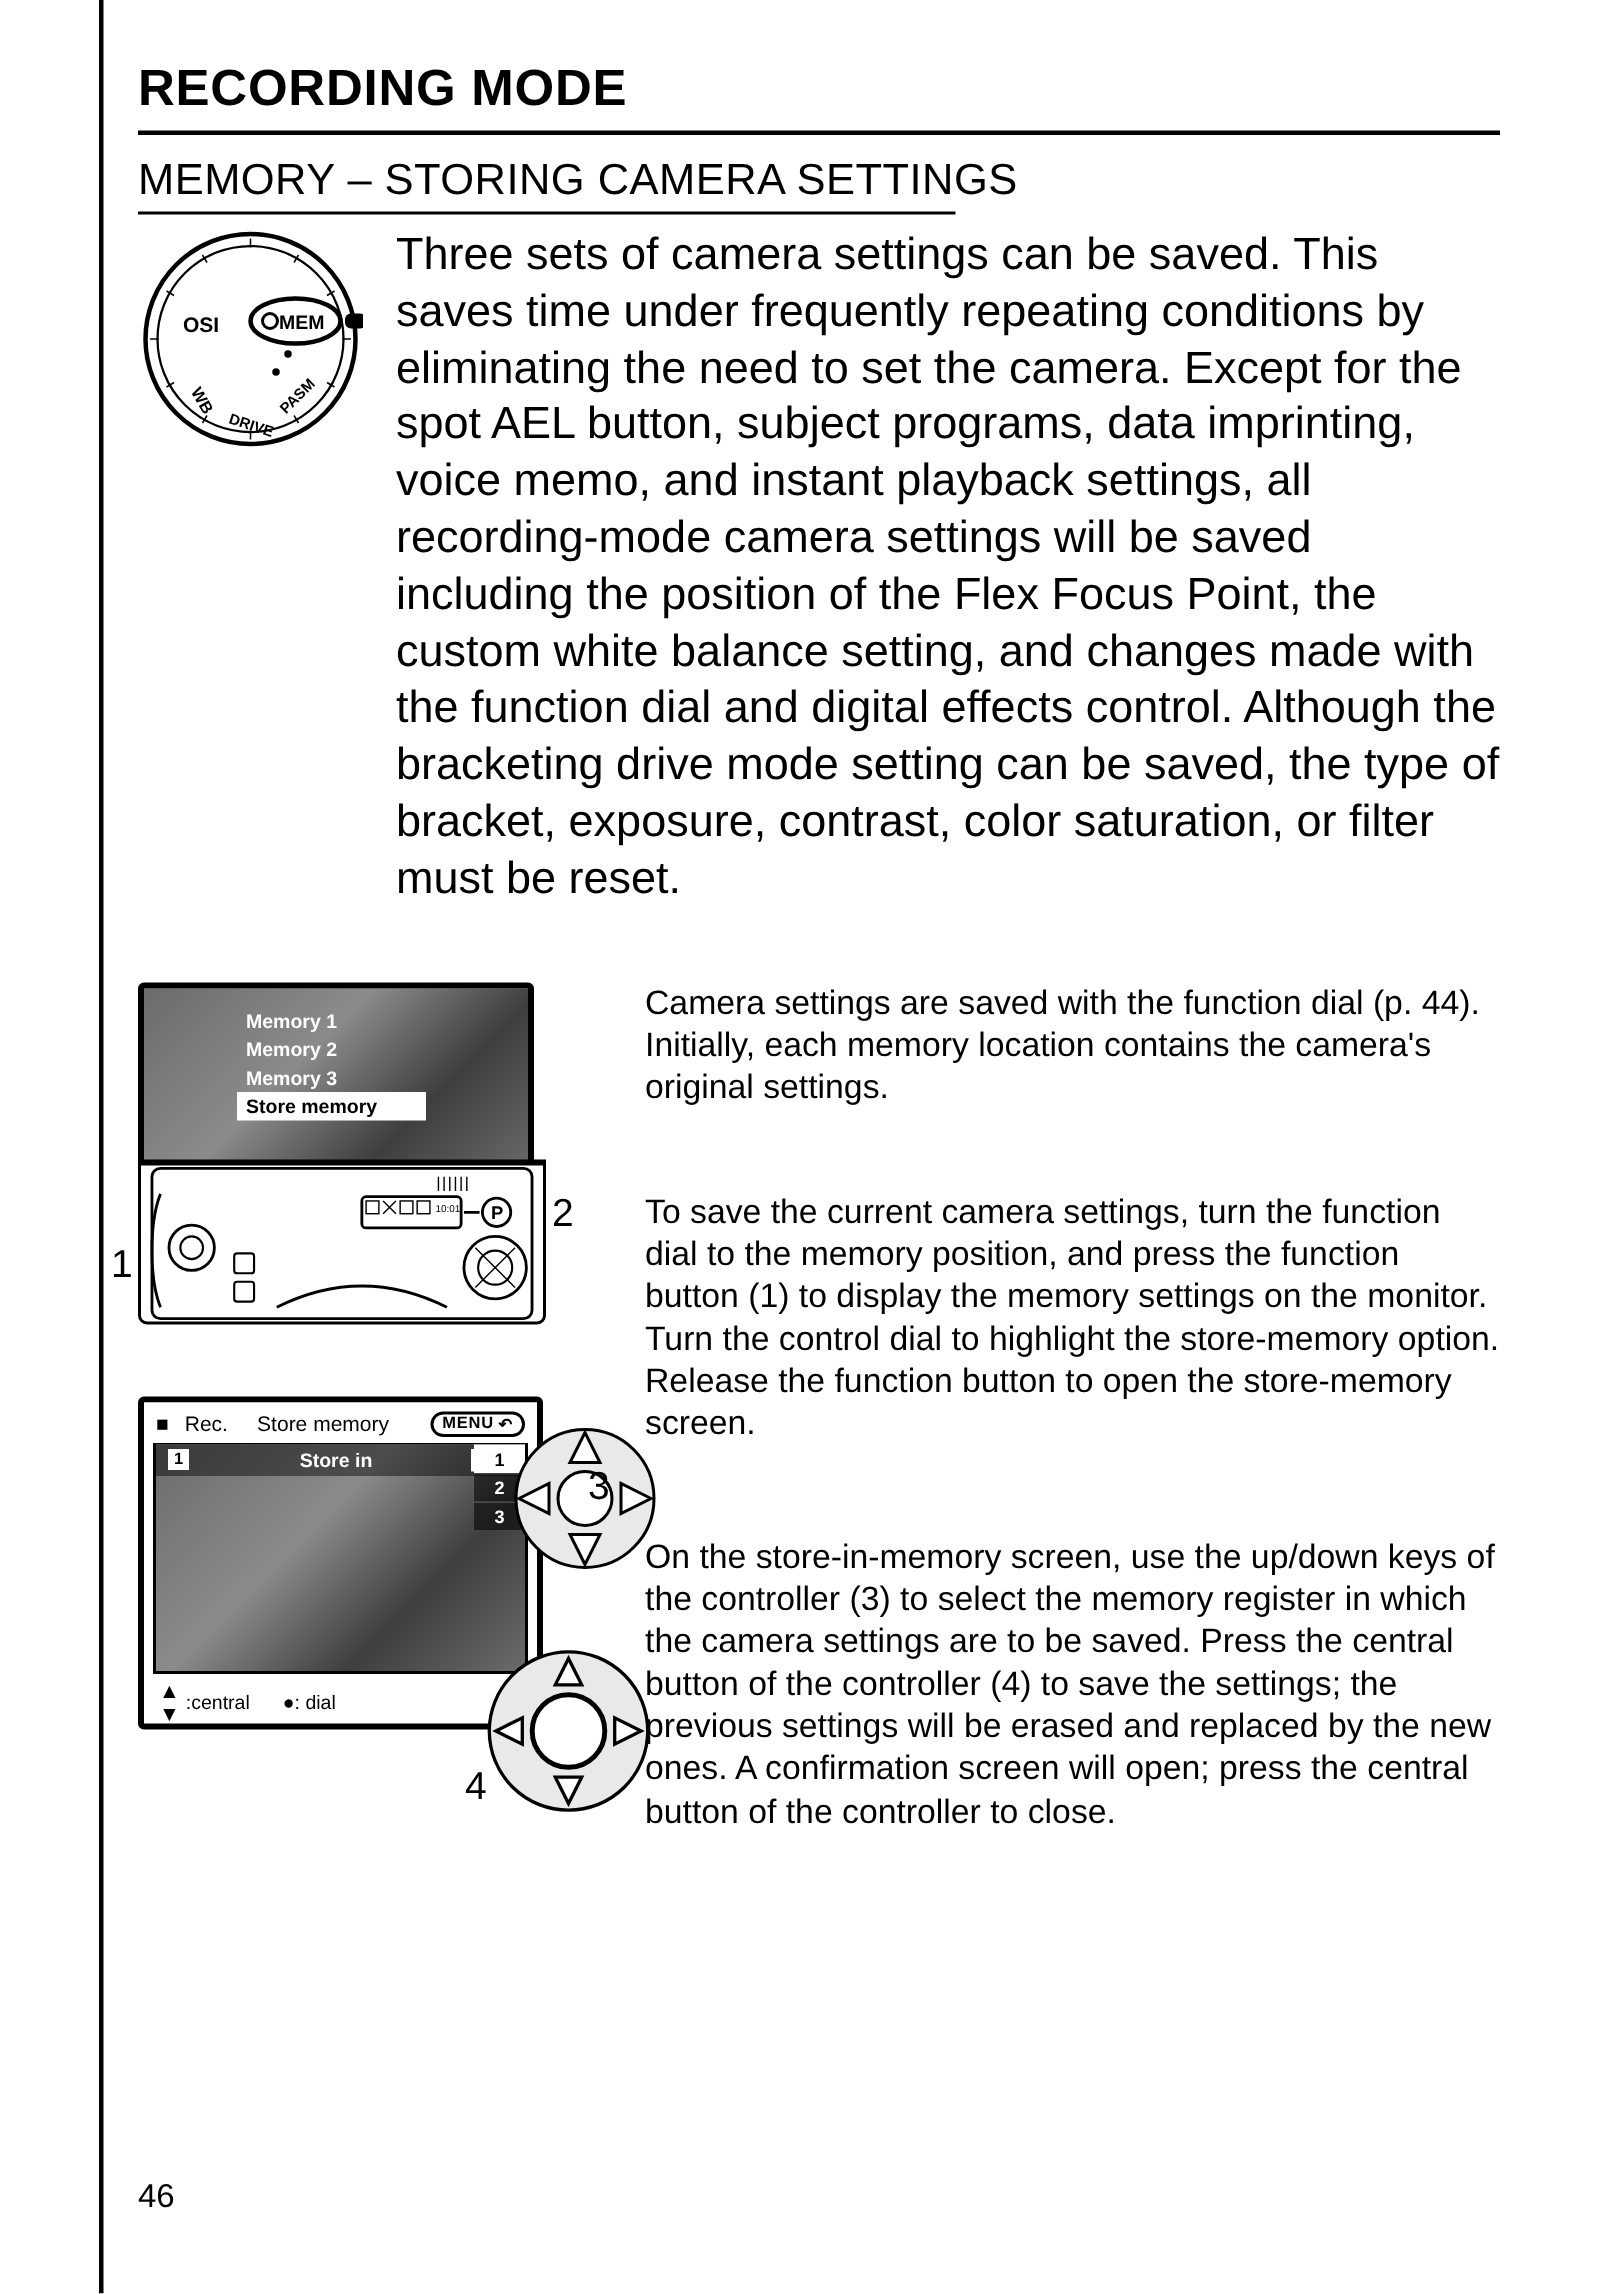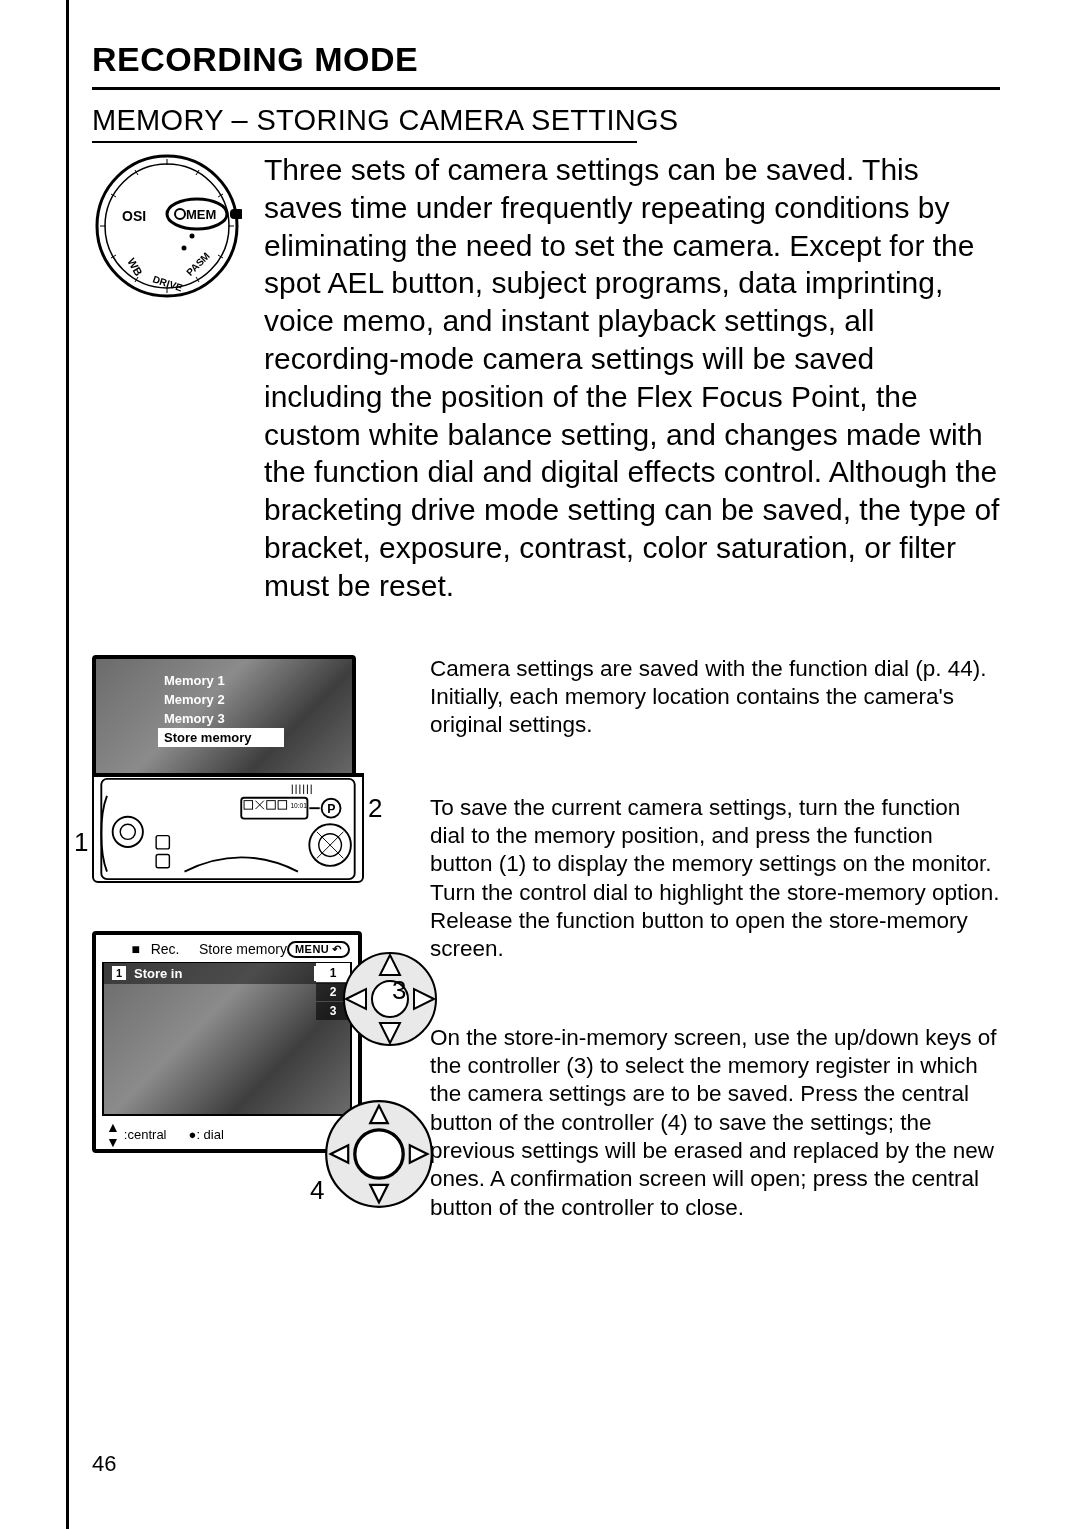--- a/index.html
+++ b/index.html
@@ -151,21 +151,21 @@
     width: 270px;
     height: 222px;
     border: 4px solid #000;
     border-radius: 4px;
     background: #fff;
     box-sizing: border-box;
     font-size: 14px;
   }
   .diag2-top {
     display: flex;
-    justify-content: flex-end;
+    justify-content: space-between;
     align-items: center;
     padding: 6px 8px 4px 8px;
     background: #fff;
   }
   .diag2-top .camicon { font-size: 14px; margin-right: 4px; }
   .diag2-top .title { font-size: 14px; }
   .diag2-menuicon {
     border: 2px solid #000;
     border-radius: 14px;
     padding: 0 6px;
@@ -195,21 +195,21 @@
     background: rgba(0,0,0,0.45);
   }
   .diag2-row .badge {
     background: #fff;
     color: #000;
     width: 14px; height: 14px;
     display: inline-flex; align-items: center; justify-content: center;
     font-size: 11px; font-weight: 700;
     margin-right: 8px;
   }
-  .diag2-row .label { flex: 1; }
+  .diag2-row .label { flex: 1; text-align: center; }
   .diag2-row .val { width: 28px; text-align: center; }
   .diag2-row.sel .val { background: #fff; color: #000; }
   .diag2-opts {
     position: absolute;
     top: 0; right: 0;
     display: flex;
     flex-direction: column;
   }
   .diag2-opt {
     width: 34px;

